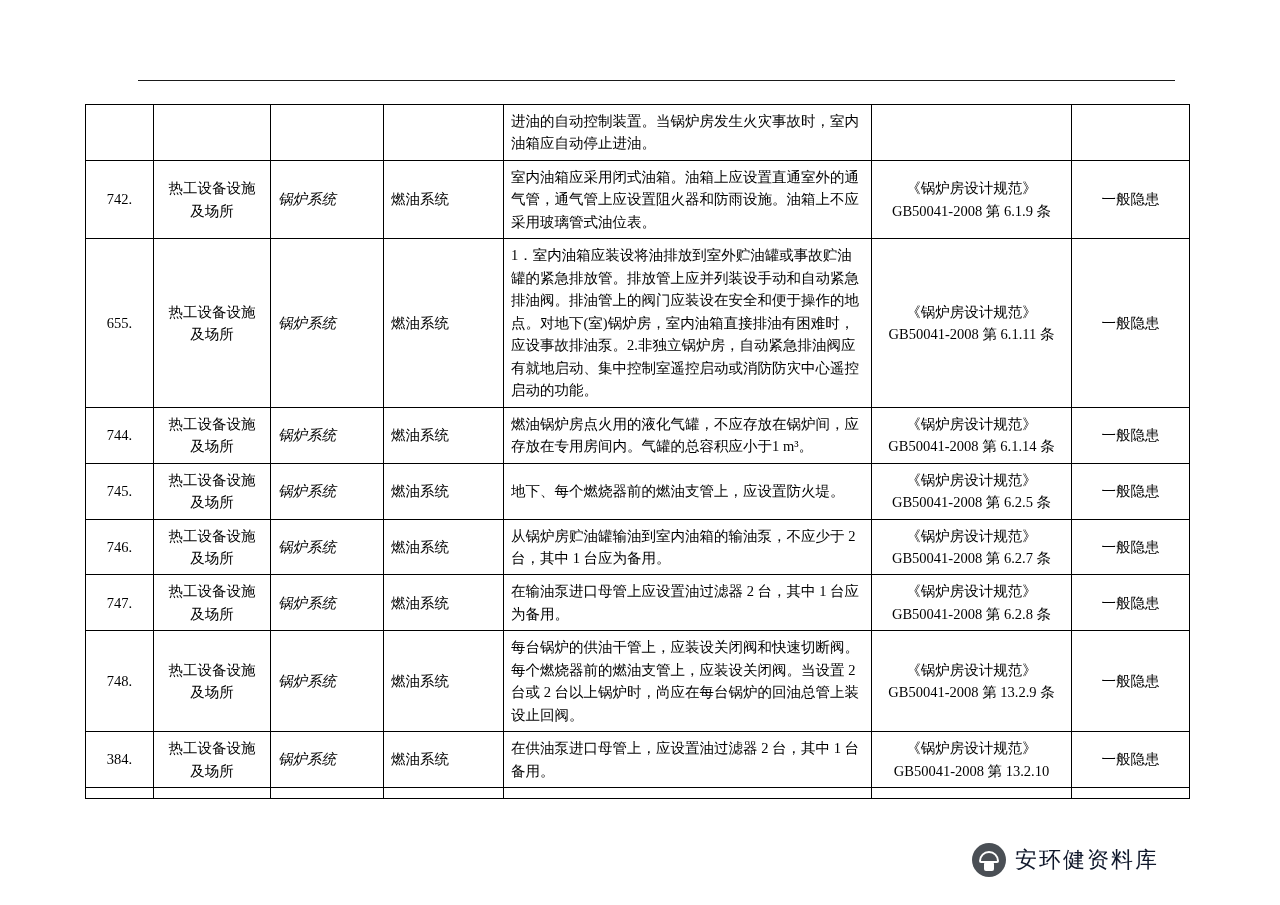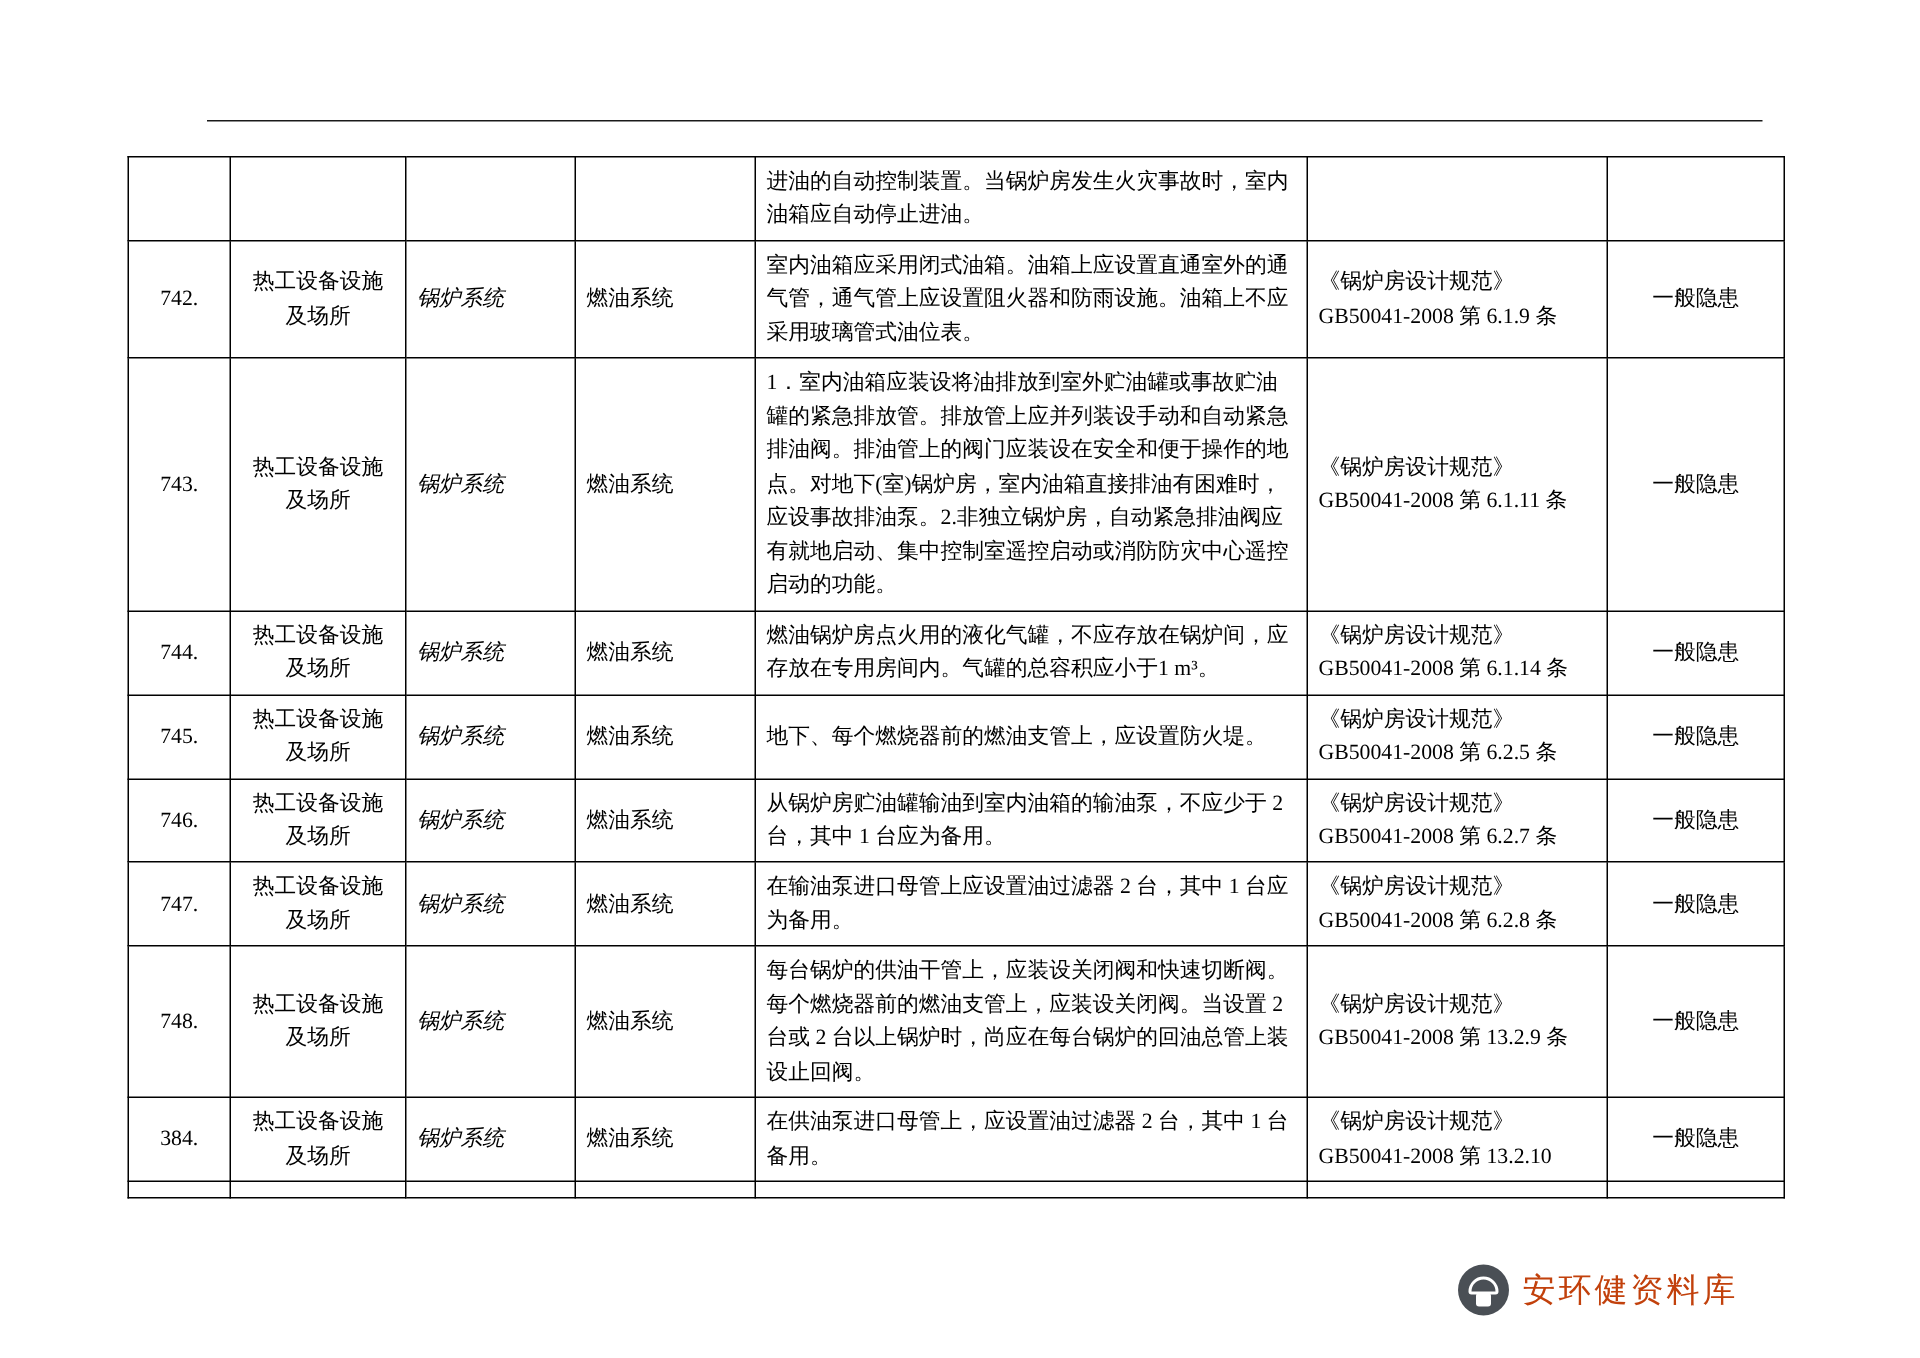--- a/index.html
+++ b/index.html
@@ -53,21 +53,21 @@
   col.c-sub    { width: 120px; }
   col.c-desc   { width: 368px; }
   col.c-ref    { width: 200px; }
   col.c-level  { width: 118px; }
 
   td.num   { text-align: center; }
   td.cat   { text-align: center; }
   td.sys   { text-align: left; padding-left: 11px; font-style: italic; }
   td.sub   { text-align: left; padding-left: 11px; }
   td.desc  { text-align: left; }
-  td.ref   { text-align: left; padding-left: 11px; font-size: 14px; }
+  td.ref   { text-align: center; padding-left: 11px; font-size: 14px; }
   td.level { text-align: center; }
 
   .cat-line { display: block; }
   .ref-line { display: block; }
 
   .watermark {
     position: absolute;
     left: 972px;
     top: 843px;
     display: flex;
@@ -99,21 +99,21 @@
     left: 12px;
     top: 19px;
     width: 10px;
     height: 9px;
     background: #ffffff;
     border-radius: 2px;
   }
   .wm-text {
     font-family: "Liberation Sans", "DejaVu Sans", sans-serif;
     font-size: 22px;
-    color: #c2410c;
+    color: #0f172a;
     letter-spacing: 2px;
     white-space: nowrap;
   }
 </style>
 </head>
 <body>
 
 <div class="page">
 
   <div class="header-rule"></div>
@@ -157,21 +157,21 @@
           <td class="sub">燃油系统</td>
           <td class="desc">室内油箱应采用闭式油箱。油箱上应设置直通室外的通气管，通气管上应设置阻火器和防雨设施。油箱上不应采用玻璃管式油位表。</td>
           <td class="ref">
             <span class="ref-line">《锅炉房设计规范》</span>
             <span class="ref-line">GB50041-2008 第 6.1.9 条</span>
           </td>
           <td class="level">一般隐患</td>
         </tr>
 
         <tr>
-          <td class="num">743.</td>
+          <td class="num">655.</td>
           <td class="cat">
             <span class="cat-line">热工设备设施</span>
             <span class="cat-line">及场所</span>
           </td>
           <td class="sys">锅炉系统</td>
           <td class="sub">燃油系统</td>
           <td class="desc">1．室内油箱应装设将油排放到室外贮油罐或事故贮油罐的紧急排放管。排放管上应并列装设手动和自动紧急排油阀。排油管上的阀门应装设在安全和便于操作的地点。对地下(室)锅炉房，室内油箱直接排油有困难时，应设事故排油泵。2.非独立锅炉房，自动紧急排油阀应有就地启动、集中控制室遥控启动或消防防灾中心遥控启动的功能。</td>
           <td class="ref">
             <span class="ref-line">《锅炉房设计规范》</span>
             <span class="ref-line">GB50041-2008 第 6.1.11 条</span>

